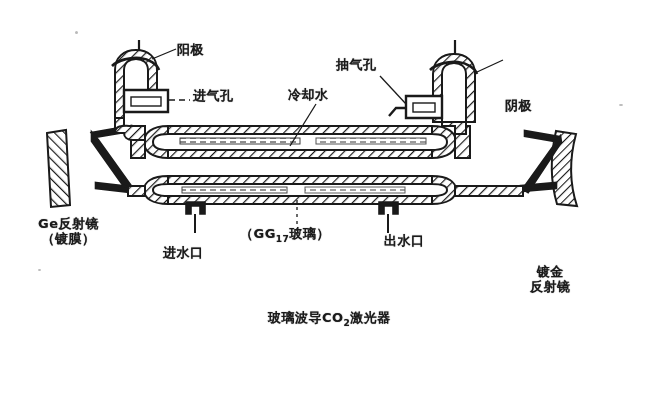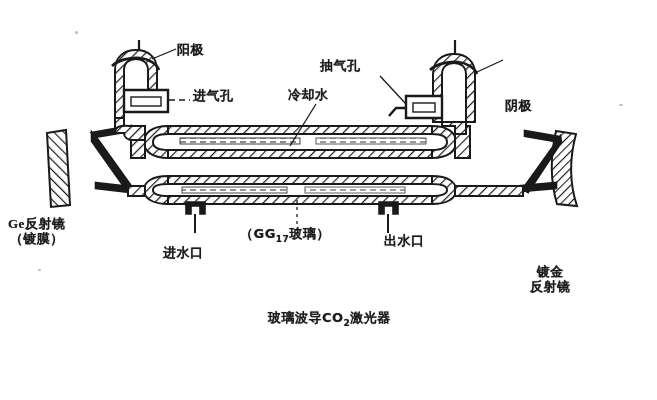--- a/index.html
+++ b/index.html
@@ -172,25 +172,25 @@
     </g>
   </g>
 </svg>
 
 <div class="lbl lbl-cn" style="left:177px;top:42px;text-align:right;">阳极</div>
 
 <div class="lbl lbl-cn" style="left:193px;top:88px;">进气孔</div>
 
 <div class="lbl lbl-cn" style="left:288px;top:87px;">冷却水</div>
 
-<div class="lbl lbl-cn" style="left:320px;top:58px;">抽气孔</div>
+<div class="lbl lbl-cn" style="left:336px;top:58px;font-family:Liberation Mono, monospace;">抽气孔</div>
 
 <div class="lbl lbl-cn" style="left:505px;top:52px;margin-top:46px;">阴极</div>
 
-<div class="lbl lbl-cn two-line" style="left:8px;top:216px;font-family:Liberation Serif, serif;">
+<div class="lbl lbl-cn two-line" style="left:38px;top:216px;">
   <div>Ge反射镜</div>
   <div>（镀膜）</div>
 </div>
 
 <div class="lbl lbl-cn" style="left:163px;top:233px;margin-top:12px;">进水口</div>
 
 <div class="lbl lbl-cn two-line" style="left:252px;top:226px;">
   <div style="margin-left:-12px;"><span>（GG</span><span class="sub">17</span><span>玻璃）</span></div>
 </div>
 

